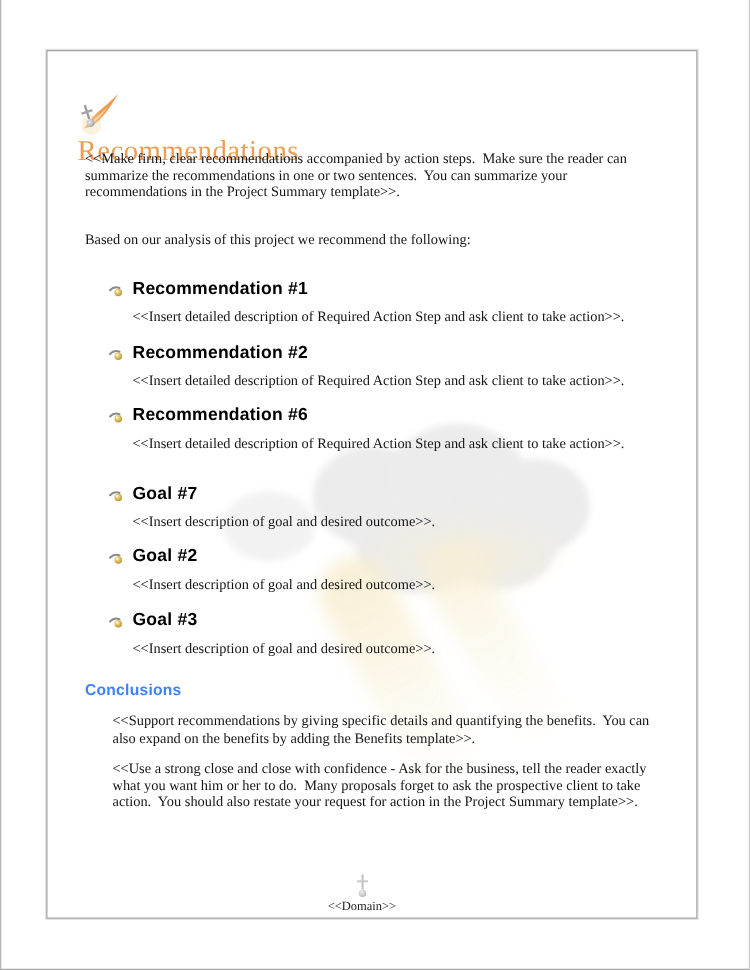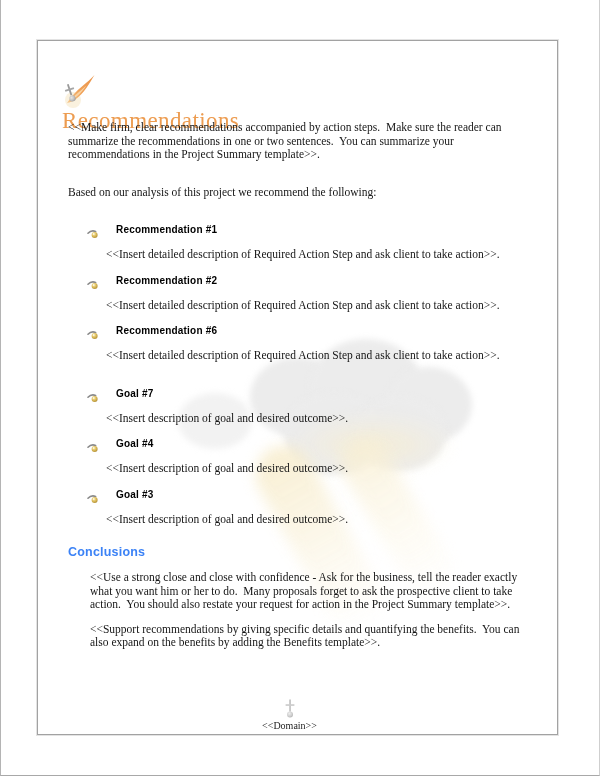--- a/index.html
+++ b/index.html
@@ -37,22 +37,22 @@
     margin:0;font-family:"Liberation Serif",serif;font-weight:400;font-size:23px;
     color:#ED9C50;letter-spacing:.4px;line-height:1;
   }
   .para{margin:0;font-size:11.5px;line-height:13.5px;white-space:pre-wrap;}
   .intro{margin-top:24px;}
   .guidance{margin-top:12px;}
   .section-gap{margin-top:20px;}
   .item{position:relative;padding-left:38px;margin-top:12px;}
   .item.first{margin-top:24px;}
   .item-heading{
-    margin:10px;font-family:"Liberation Sans",sans-serif;font-weight:bold;
-    font-size:10px;line-height:14px;color:#000;letter-spacing:.2px;
+    margin:0;font-family:"Liberation Sans",sans-serif;font-weight:bold;
+    font-size:14px;line-height:14px;color:#000;letter-spacing:.2px;
   }
   .item-desc{margin:11px 0 0;}
   .bullet{position:absolute;left:19px;top:2px;width:13px;height:10px;}
   .conclusions-heading{
     margin:19px 0 0;font-family:"Liberation Sans",sans-serif;font-weight:bold;
     font-size:12.5px;line-height:15px;color:#3b82f6;letter-spacing:.2px;
   }
   .c-para{margin-top:11px;padding-left:22px;}
   
   .footer{position:absolute;left:0;right:16px;bottom:3px;text-align:center;z-index:2;}
@@ -169,39 +169,39 @@
       </div>
 
       <div class="item">
         <span class="bullet">
           <svg viewBox="0 0 13 10" width="13" height="10">
             <path d="M1 4.2 Q4.2 0.8 8.6 2.4" stroke="#8a8a8a" stroke-width="1.6" fill="none" stroke-linecap="round"></path>
             <circle cx="7.6" cy="6" r="3" fill="url(#goldBall)"></circle>
             <circle cx="6.6" cy="5" r="0.9" fill="#fdf6d8"></circle>
           </svg>
         </span>
-        <h2 class="item-heading">Goal #4</h2>
+        <h2 class="item-heading">Goal #2</h2>
         <p class="para item-desc">&lt;&lt;Insert description of goal and desired outcome&gt;&gt;.</p>
       </div>
 
       <div class="item">
         <span class="bullet">
           <svg viewBox="0 0 13 10" width="13" height="10">
             <path d="M1 4.2 Q4.2 0.8 8.6 2.4" stroke="#8a8a8a" stroke-width="1.6" fill="none" stroke-linecap="round"></path>
             <circle cx="7.6" cy="6" r="3" fill="url(#goldBall)"></circle>
             <circle cx="6.6" cy="5" r="0.9" fill="#fdf6d8"></circle>
           </svg>
         </span>
         <h2 class="item-heading">Goal #3</h2>
         <p class="para item-desc">&lt;&lt;Insert description of goal and desired outcome&gt;&gt;.</p>
       </div>
 
       <h2 class="conclusions-heading">Conclusions</h2>
+      <p class="para c-para">&lt;&lt;Support recommendations by giving specific details and quantifying the benefits.  You can also expand on the benefits by adding the Benefits template&gt;&gt;.</p>
       <p class="para c-para">&lt;&lt;Use a strong close and close with confidence - Ask for the business, tell the reader exactly what you want him or her to do.  Many proposals forget to ask the prospective client to take action.  You should also restate your request for action in the Project Summary template&gt;&gt;.</p>
-      <p class="para c-para">&lt;&lt;Support recommendations by giving specific details and quantifying the benefits.  You can also expand on the benefits by adding the Benefits template&gt;&gt;.</p>
 
     </div>
 
     <div class="footer">
       <span class="ftr-icon">
         <svg viewBox="0 0 14 22" width="14" height="22">
           <rect x="6.2" y="1.5" width="1.7" height="12" fill="#c2c2c2"></rect>
           <rect x="2.6" y="6.2" width="8.8" height="1.7" fill="#cccccc"></rect>
           <circle cx="7" cy="16.5" r="3" fill="url(#grayBall)" opacity="0.75"></circle>
         </svg>

